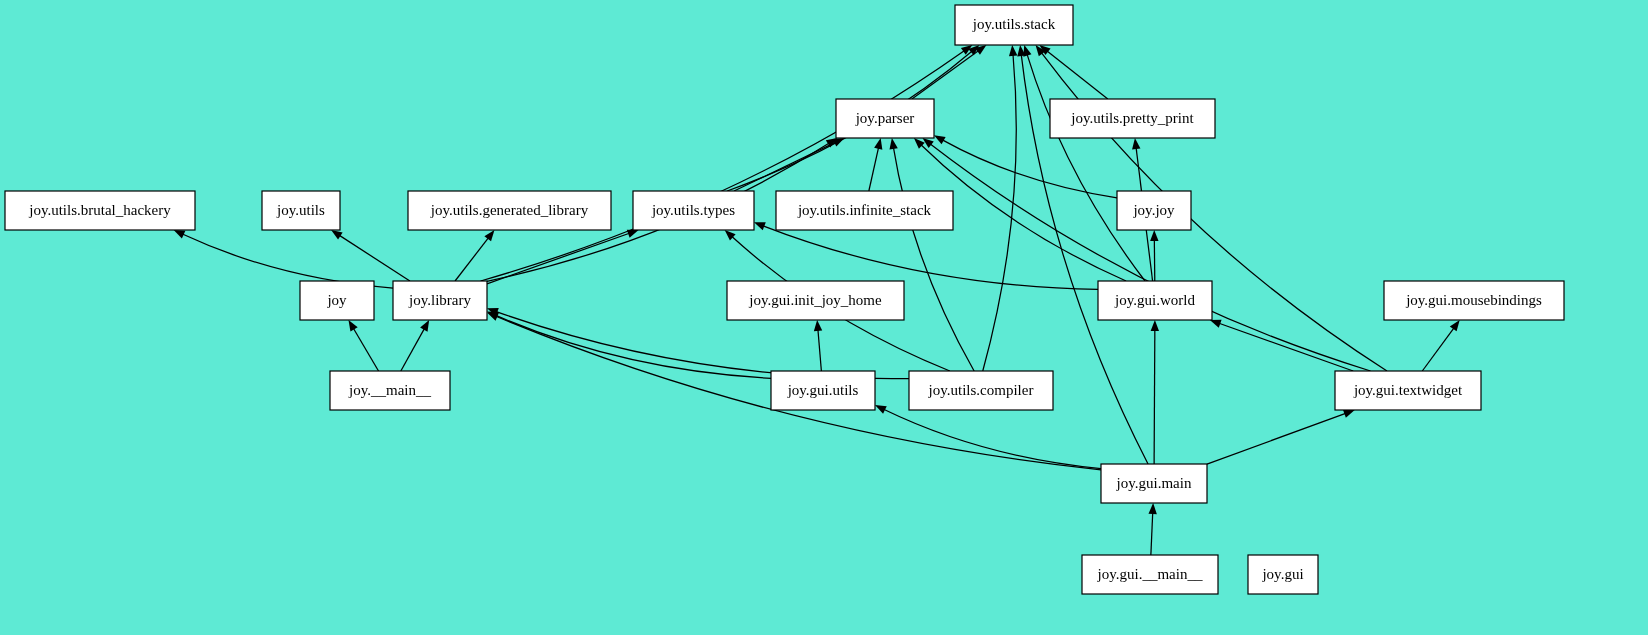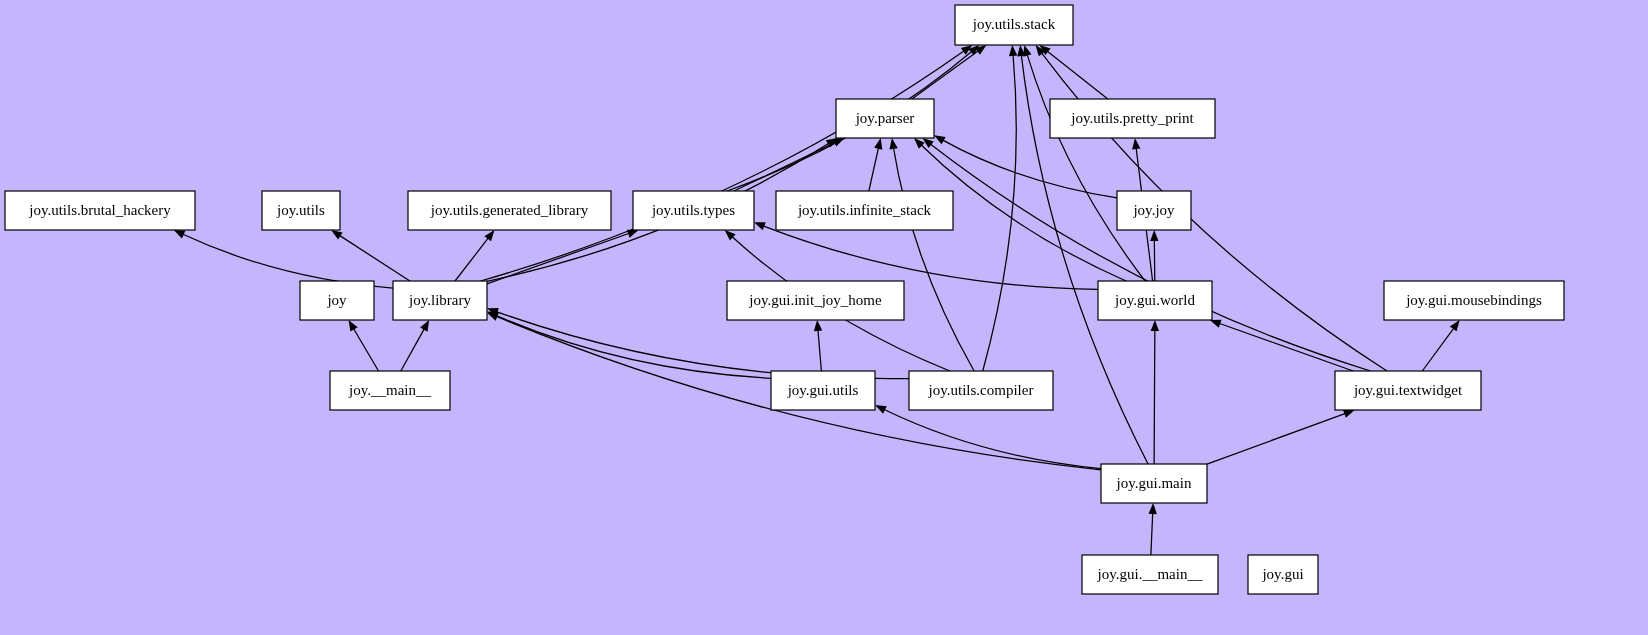--- a/index.html
+++ b/index.html
@@ -7,21 +7,21 @@
     padding: 0;
     background: #ffffff;
   }
   body {
     font-family: "Liberation Serif", "DejaVu Serif", serif;
   }
   #graph-root {
     position: relative;
     width: 1648px;
     height: 635px;
-    background: #c4b5fd;
+    background: #5eead4;
     overflow: hidden;
   }
   svg#graph-svg {
     position: absolute;
     top: 0; left: 0;
     width: 1648px;
     height: 635px;
   }
   .node-rect {
     fill: #ffffff;

